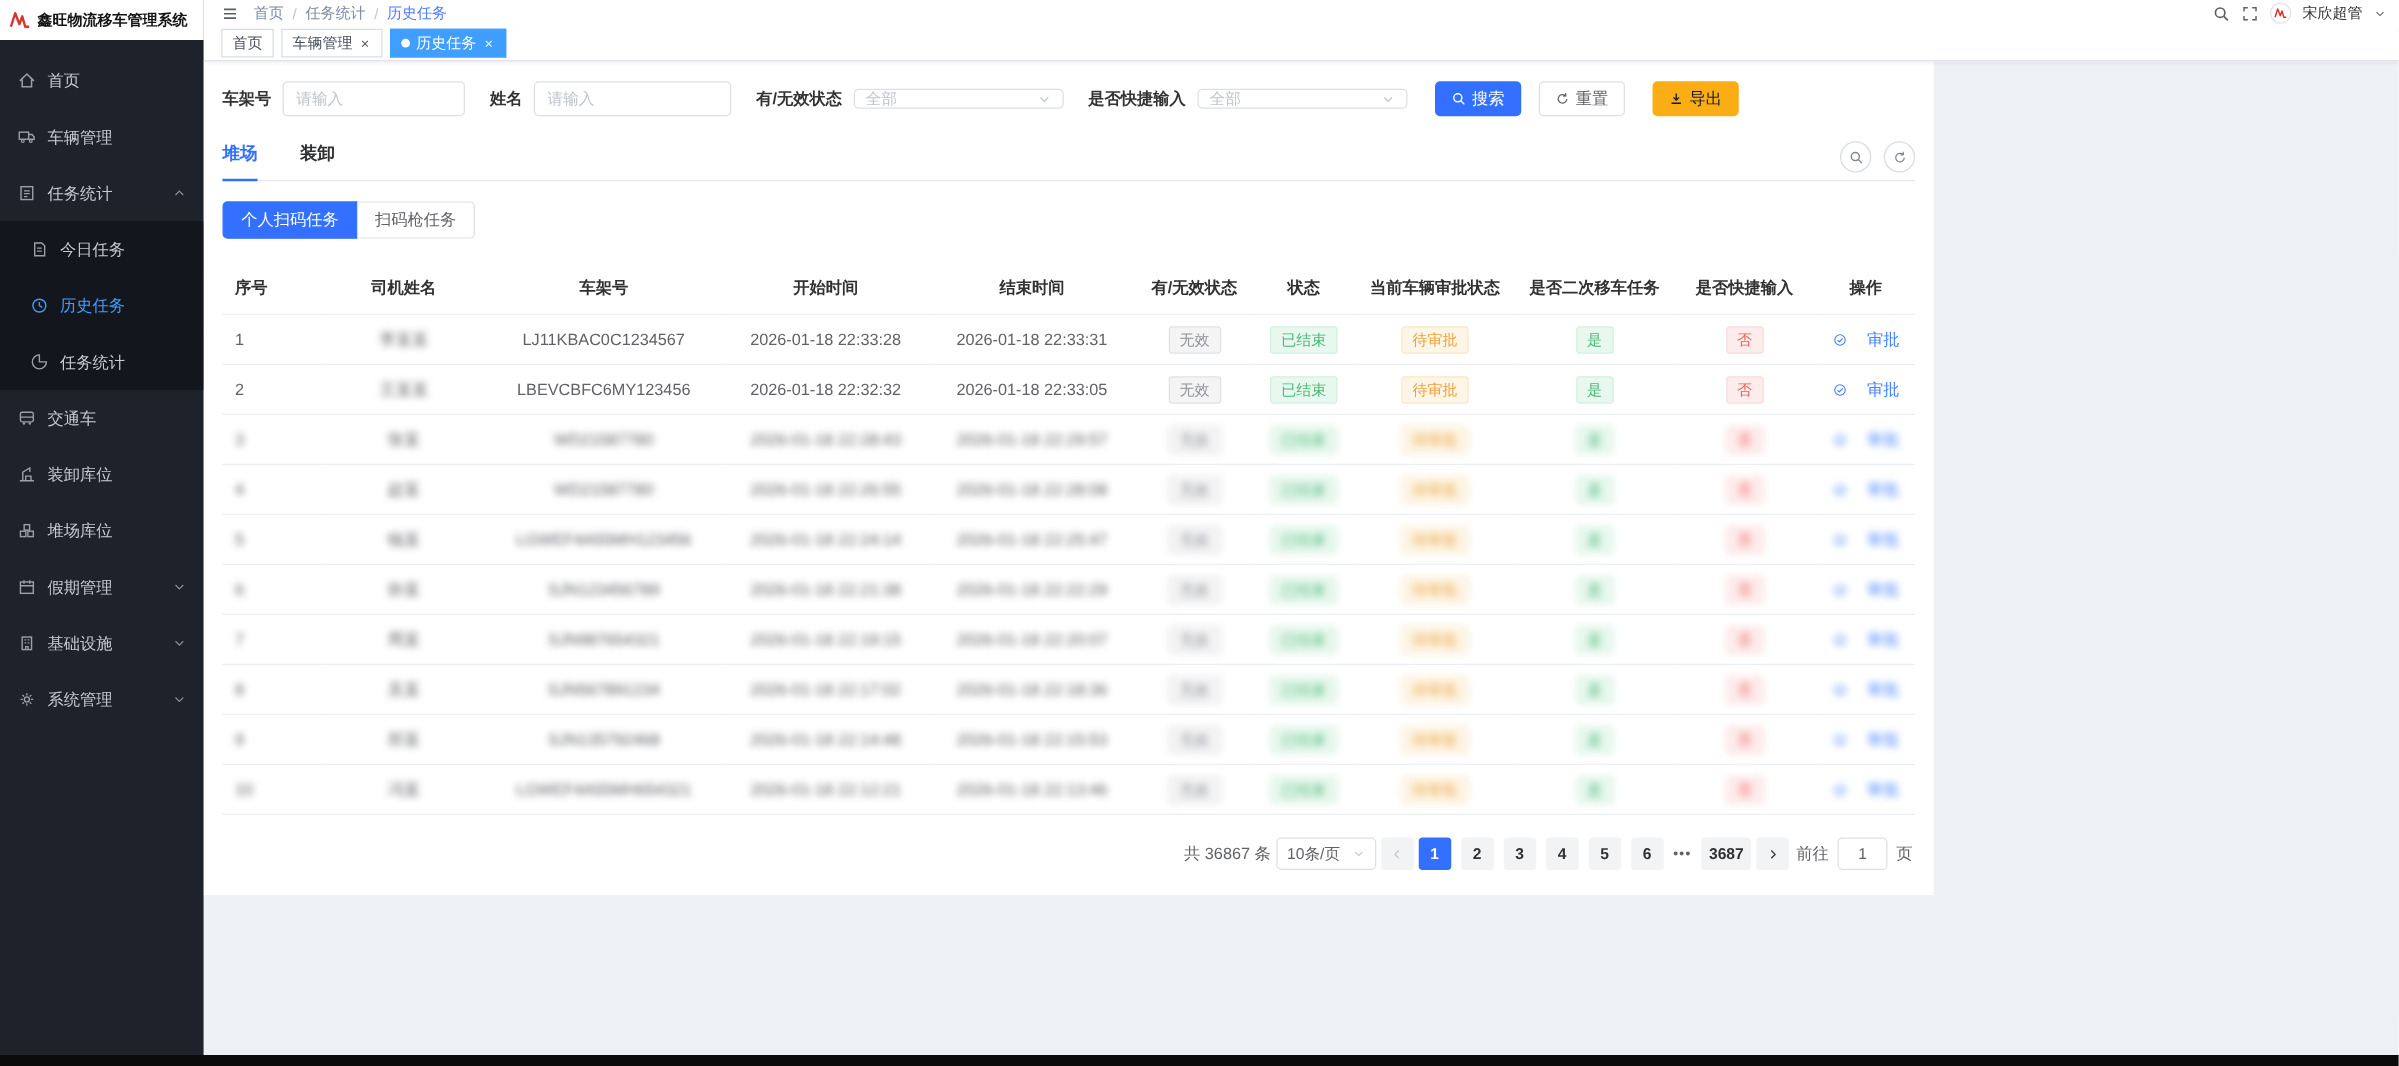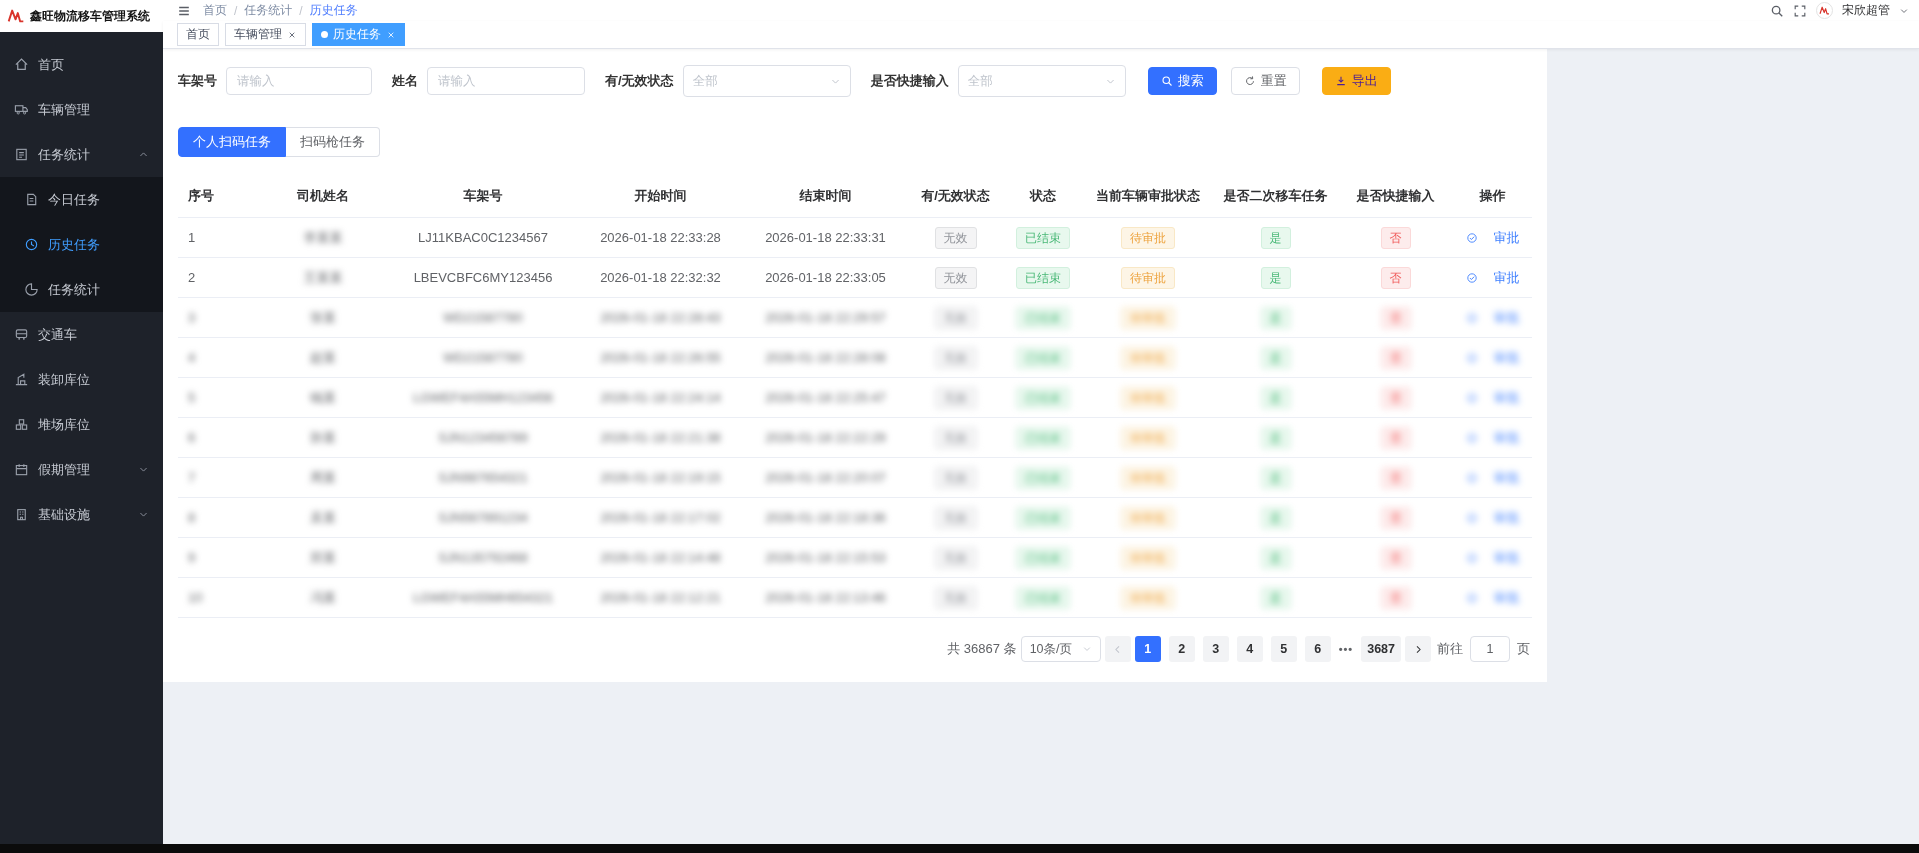--- a/index.html
+++ b/index.html
@@ -49,28 +49,28 @@
   .card { width:1384px; background:#fff; padding:16px 15px 12px 15px; }
 
   
   .filter-row { display:flex; align-items:center; padding-bottom:14px; }
   .f-label { font-size:13px; font-weight:700; color:#333; white-space:nowrap; margin-right:9px; }
   .gap-l { margin-left:20px; }
   .f-input { height:28px; border:1px solid #dcdfe6; border-radius:4px; padding:0 10px; font-size:12.5px; color:#606266; outline:none; }
   .f-input::placeholder { color:#bfc4cc; }
   .f-input.w1 { width:146px; }
   .f-input.w2 { width:158px; }
-  .f-select { width:168px; height:32px; border:1px solid #dcdfe6; border-radius:4px; display:flex; align-items:center; justify-content:space-between; padding:0 9px; font-size:12.5px; color:#bfc4cc; cursor:pointer; background:#fff; }
+  .f-select { width:168px; height:16px; border:1px solid #dcdfe6; border-radius:4px; display:flex; align-items:center; justify-content:space-between; padding:0 9px; font-size:12.5px; color:#bfc4cc; cursor:pointer; background:#fff; }
   .f-select .icon { color:#c0c4cc; }
   .f-select .icon svg { width:11px; height:11px; }
   .btn { height:28px; border:1px solid transparent; border-radius:4px; padding:0 12px; font-size:13px; display:inline-flex; align-items:center; gap:5px; cursor:pointer; white-space:nowrap; background:#fff; }
   .btn .icon svg { width:12px; height:12px; }
   .btn-primary { background:#3370ff; border-color:#3370ff; color:#fff; margin-left:22px; }
   .btn-plain { border-color:#dcdfe6; color:#606266; margin-left:14px; }
-  .btn-warning { background:#faad14; border-color:#faad14; color:#4c1d95; margin-left:22px; }
+  .btn-warning { background:#faad14; border-color:#faad14; color:#0f172a; margin-left:22px; }
 
   
   .tabs-row { display:flex; align-items:flex-end; border-bottom:1px solid #e4e7ed; height:34px; margin-top:4px; }
   .tab { font-size:14px; font-weight:600; color:#303133; padding-bottom:11px; margin-right:34px; cursor:pointer; }
   .tab.active { color:#3370ff; border-bottom:2px solid #3370ff; margin-bottom:-1px; }
   .tabs-actions { margin-left:auto; display:flex; gap:10px; padding-bottom:6px; }
   .circle-btn { width:25px; height:25px; border-radius:50%; border:1px solid #d9dce3; background:#fff; display:flex; align-items:center; justify-content:center; color:#7d8492; cursor:pointer; }
   .circle-btn svg { width:12px; height:12px; }
 
   
@@ -236,20 +236,34 @@
               <path d="M6 5.3 h1.4 M8.7 5.3 h1.4 M6 7.8 h1.4 M8.7 7.8 h1.4 M7 13.5 v-2.6 h2 v2.6" stroke="currentColor" stroke-width="1.1" fill="none"></path>
             </svg>
           </span>
           <span class="menu-label">基础设施</span>
           <span class="icon arrow">
             <svg viewBox="0 0 16 16">
               <path d="M3.5 5.8 L8 10.3 L12.5 5.8" fill="none" stroke="currentColor" stroke-width="1.4"></path>
             </svg>
           </span>
         </div>
+        <div class="menu-item">
+          <span class="icon ">
+            <svg viewBox="0 0 16 16">
+              <circle cx="8" cy="8" r="2.1" fill="none" stroke="currentColor" stroke-width="1.2"></circle>
+              <path d="M8 2.6 v2 M8 11.4 v2 M2.6 8 h2 M11.4 8 h2 M4.2 4.2 l1.4 1.4 M10.4 10.4 l1.4 1.4 M11.8 4.2 l-1.4 1.4 M5.6 10.4 l-1.4 1.4" stroke="currentColor" stroke-width="1.1" fill="none"></path>
+            </svg>
+          </span>
+          <span class="menu-label">系统管理</span>
+          <span class="icon arrow">
+            <svg viewBox="0 0 16 16">
+              <path d="M3.5 5.8 L8 10.3 L12.5 5.8" fill="none" stroke="currentColor" stroke-width="1.4"></path>
+            </svg>
+          </span>
+        </div>
       </nav>
   </aside>
 
   <div class="main">
 
     <header class="navbar">
       <span class="icon">
           <svg viewBox="0 0 16 16">
             <path d="M2.5 4 h11 M2.5 8 h11 M2.5 12 h11" stroke="currentColor" stroke-width="1.5" fill="none"></path>
           </svg>
@@ -358,20 +372,43 @@
           <button class="btn btn-warning">
             <span class="icon">
                 <svg viewBox="0 0 16 16">
                   <path d="M8 2.3 v7 M5 6.5 l3 3 3-3 M3 12.8 h10" fill="none" stroke="currentColor" stroke-width="1.4"></path>
                 </svg>
               </span>
             <span>导出</span>
           </button>
         </div>
 
+        <div class="tabs-row">
+          <div style="display:flex;">
+              <div class="tab active">堆场</div>
+              <div class="tab">装卸</div>
+            </div>
+          <div class="tabs-actions">
+            <span class="circle-btn">
+                <span class="icon">
+                  <svg viewBox="0 0 16 16">
+                    <circle cx="7" cy="7" r="4.3" fill="none" stroke="currentColor" stroke-width="1.5"></circle>
+                    <path d="M10.2 10.2 L14 14" stroke="currentColor" stroke-width="1.5" fill="none"></path>
+                  </svg>
+                </span>
+              </span>
+            <span class="circle-btn">
+                <span class="icon">
+                  <svg viewBox="0 0 16 16">
+                    <path d="M12.6 8.3 a4.6 4.6 0 1 1-1.5-3.6 M11.3 1.9 l.3 3 -3 .2" fill="none" stroke="currentColor" stroke-width="1.3"></path>
+                  </svg>
+                </span>
+              </span>
+          </div>
+        </div>
 
         <div class="segments">
             <div class="segment active">个人扫码任务</div>
             <div class="segment">扫码枪任务</div>
           </div>
 
         <table>
           <colgroup>
             <col style="width:80px">
               <col style="width:130px">

